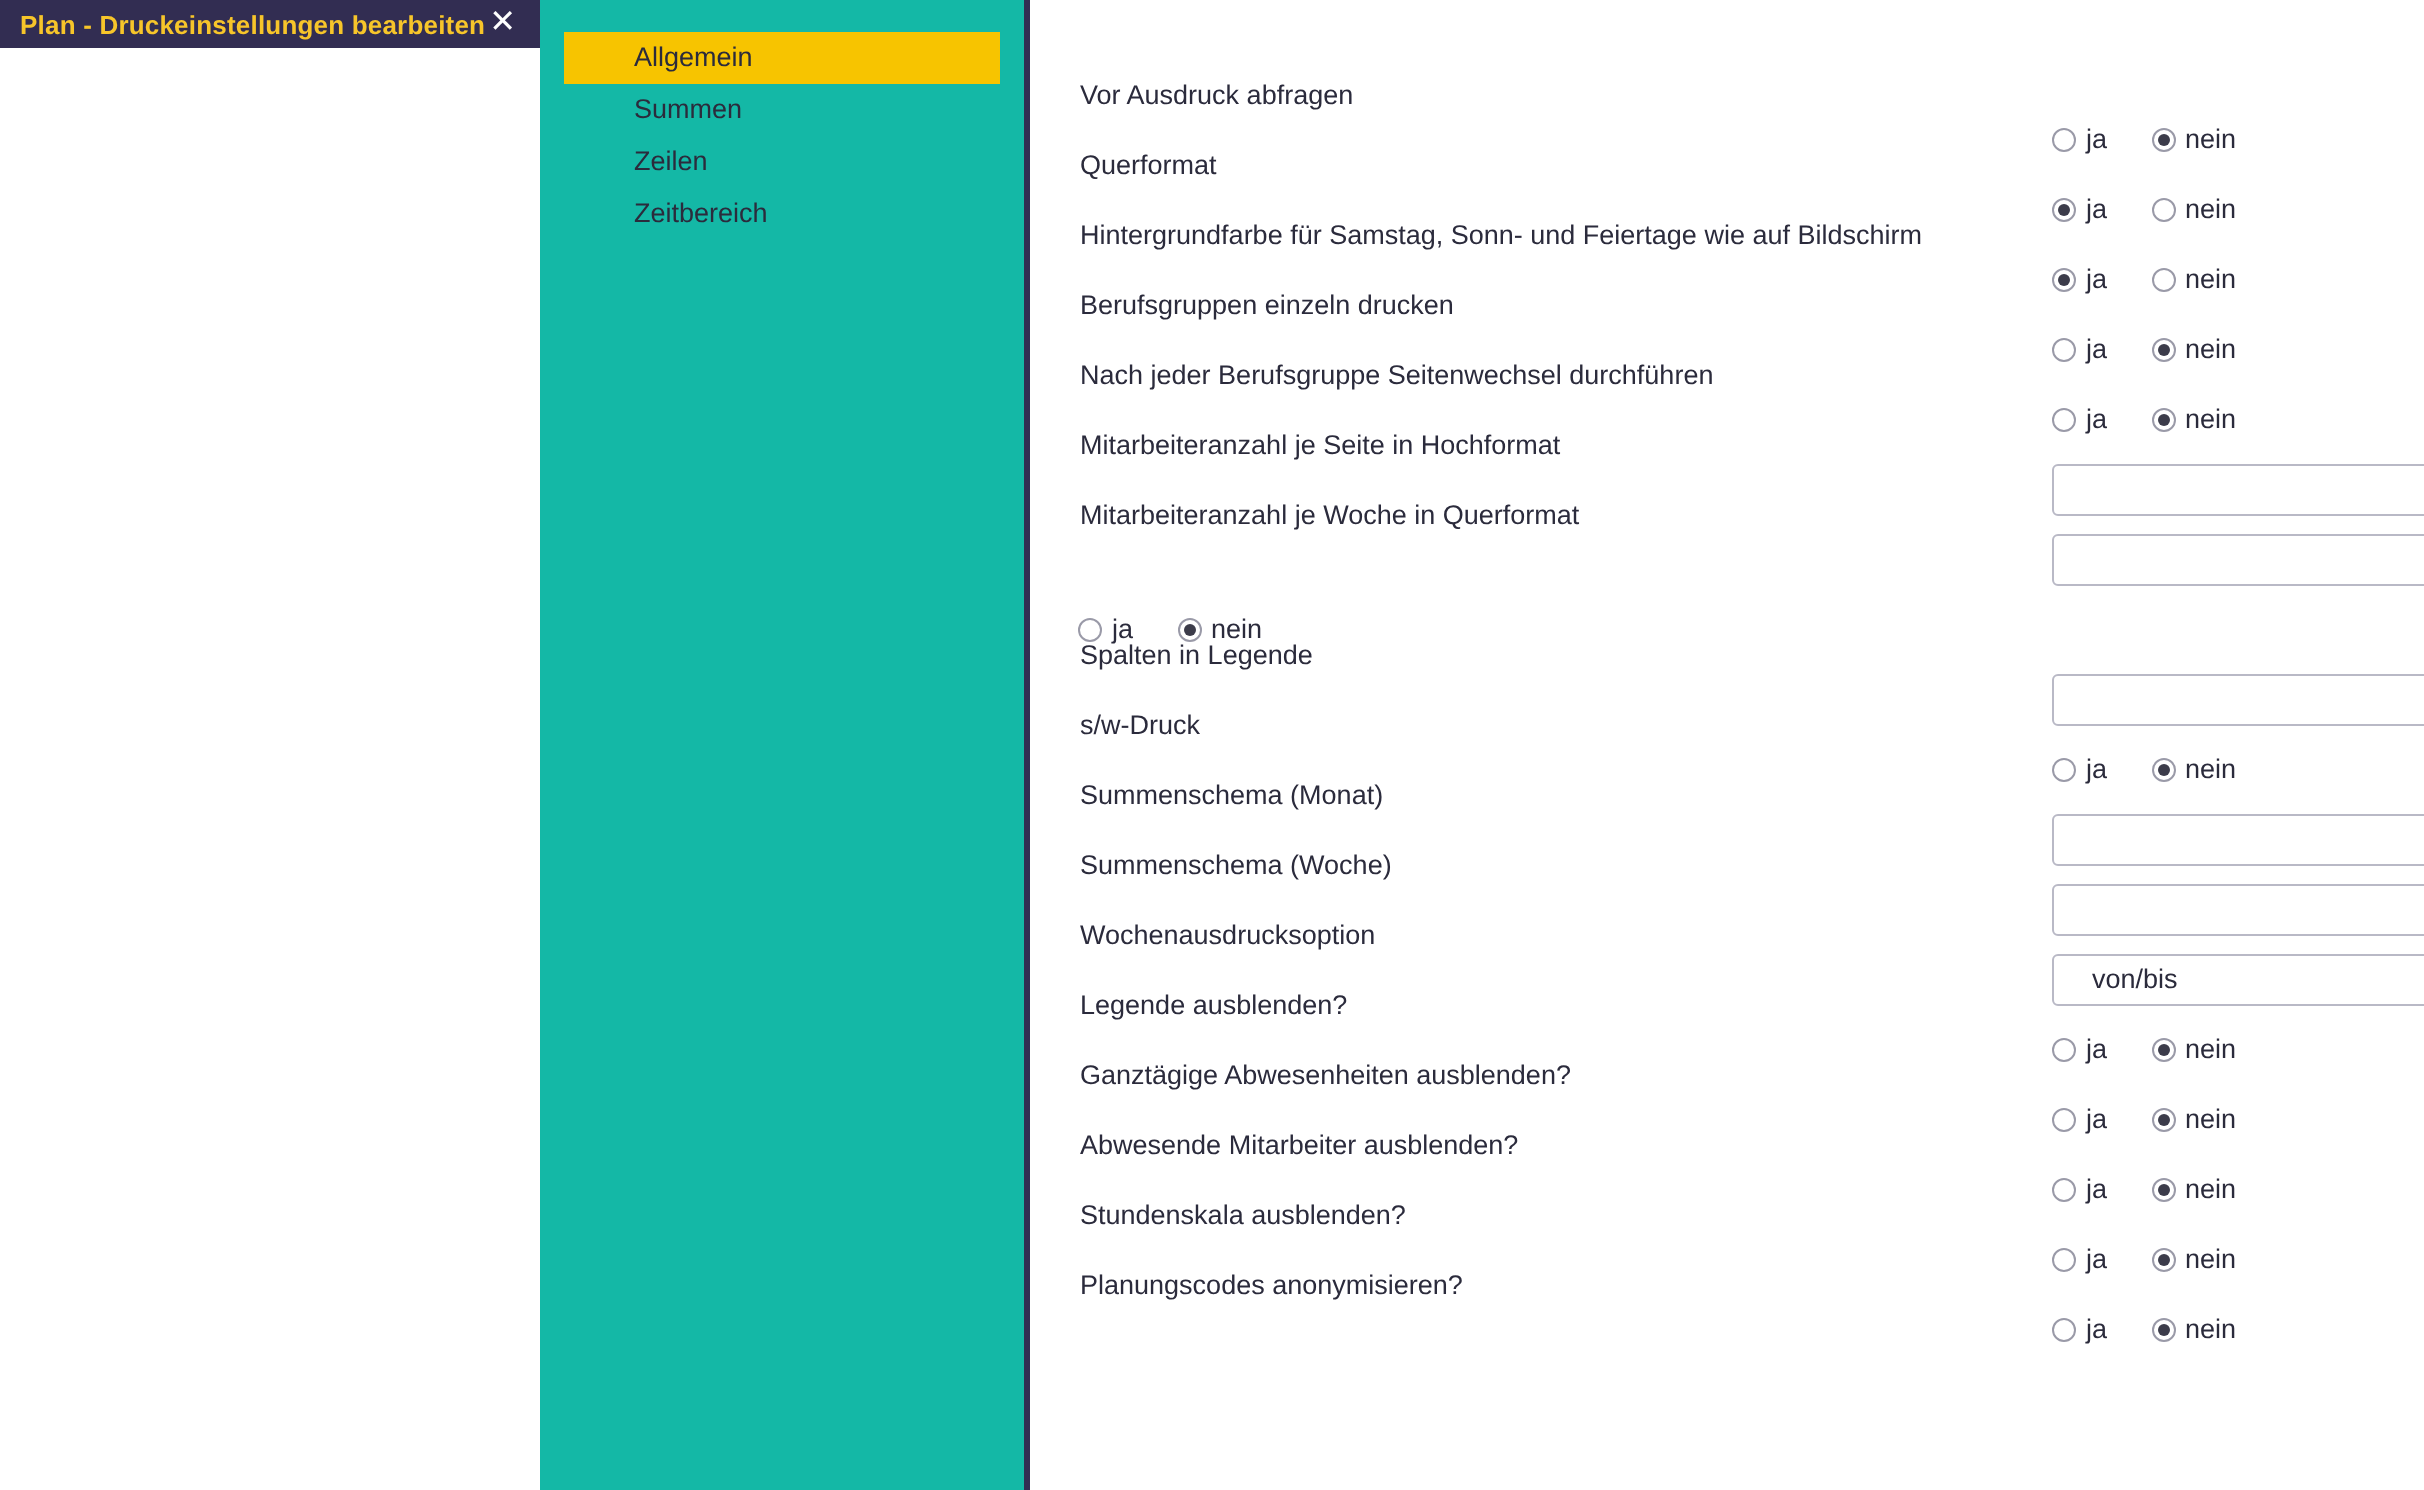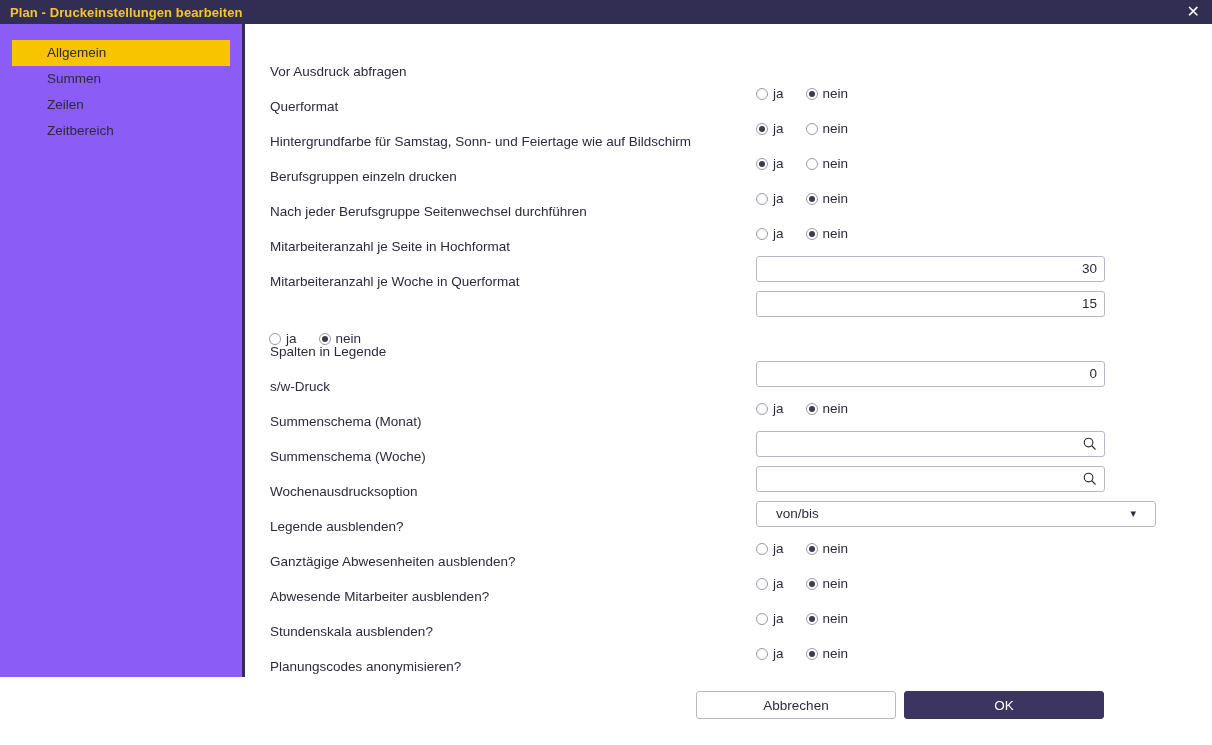--- a/index.html
+++ b/index.html
@@ -14,21 +14,21 @@
     font-size: 13px;
     color: #2b2b3c;
     overflow: hidden;
   }
   .dialog {
     position: relative;
     width: 1212px;
     height: 745px;
     background: #ffffff;
     display: flex;
-    flex-direction: column;
+    flex-direction: row;
   }
   
   .titlebar {
     height: 24px;
     background: #322d52;
     color: #f5c518;
     display: flex;
     align-items: center;
     justify-content: space-between;
     padding: 0 10px 0 10px;
@@ -53,21 +53,21 @@
     display: flex;
     min-height: 0;
   }
   
   .sidebar {
     width: 245px;
     border-right: 3px solid #322d52;
     padding-top: 16px;
     box-sizing: border-box;
     flex: none;
-    background: #8b5cf6;
+    background: #14b8a6;
   }
   .nav-item {
     height: 26px;
     line-height: 26px;
     padding-left: 35px;
     font-size: 13.5px;
     color: #2b2b3c;
     cursor: pointer;
     margin: 0 12px 0 12px;
     box-sizing: border-box;

